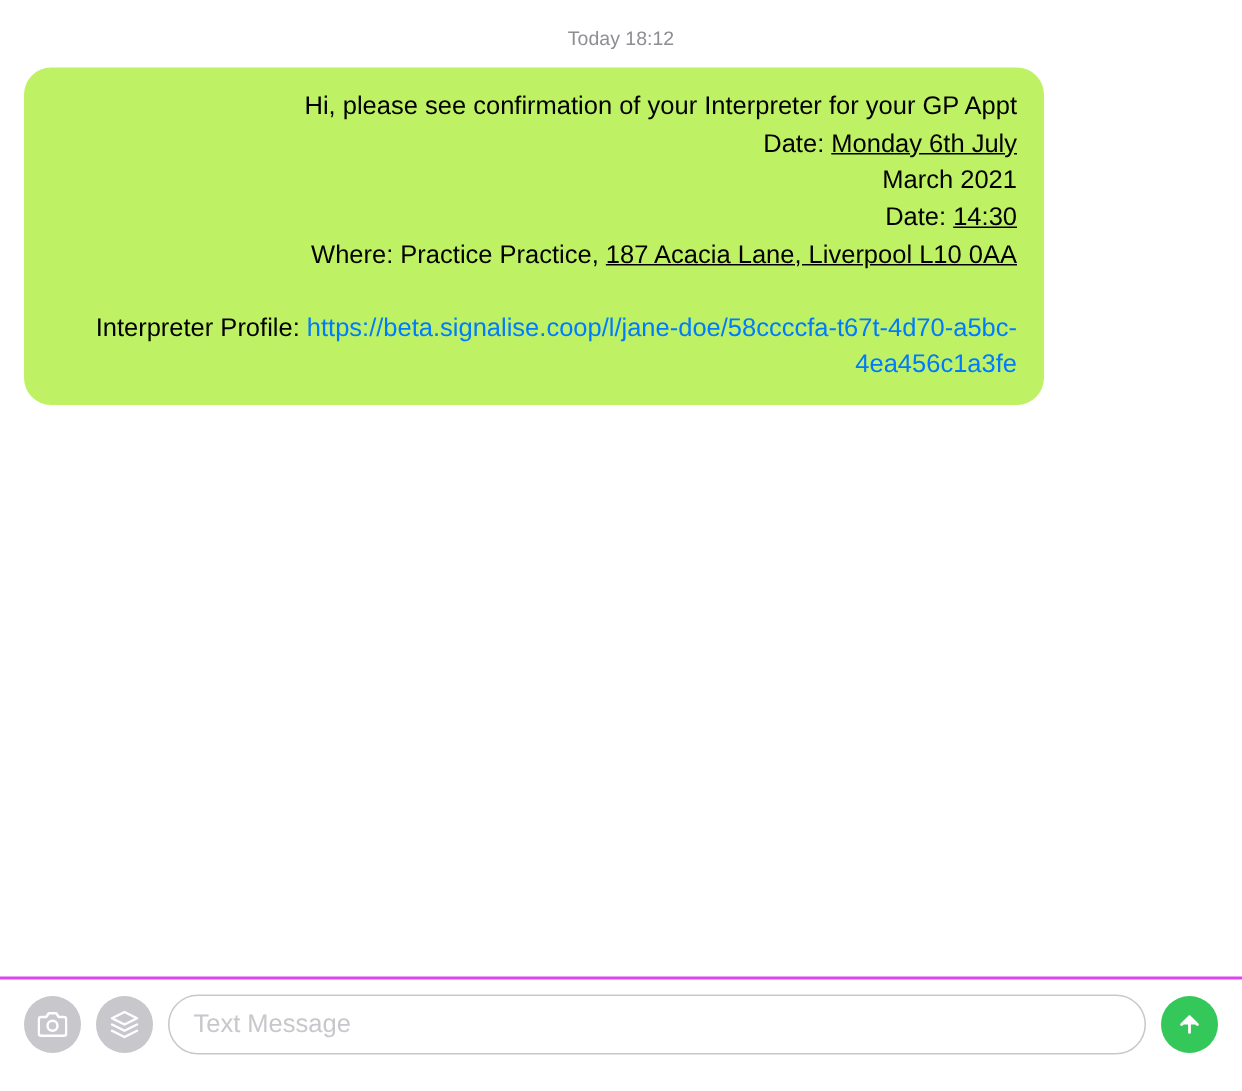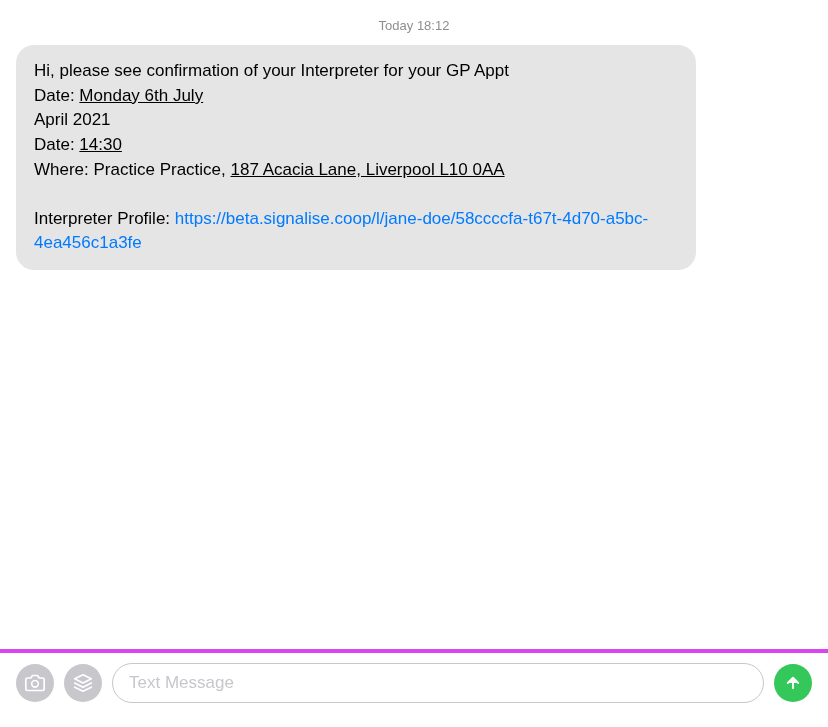--- a/index.html
+++ b/index.html
@@ -30,46 +30,47 @@
     .messages-area {
       flex: 1;
       width: 100%;
       padding: 0 16px;
       display: flex;
       flex-direction: column;
       align-items: flex-start;
     }
 
     .bubble {
-      background: #e5e5e5;
+      background: #bef264;
       border-radius: 18px;
       padding: 14px 18px;
       max-width: 680px;
       font-size: 17px;
       line-height: 1.45;
       color: #000000;
+      text-align: right;
     }
 
     .bubble .underline {
       text-decoration: underline;
     }
 
     .bubble a {
       color: #007aff;
       text-decoration: none;
     }
 
     .input-bar {
       width: 100%;
       padding: 10px 16px 24px 16px;
       display: flex;
       align-items: center;
       gap: 10px;
       background: #ffffff;
-      border-top: 4px solid #d946ef;
+      border-top: 2px solid #d946ef;
     }
 
     .icon-btn {
       width: 38px;
       height: 38px;
       border-radius: 50%;
       background: #c7c7cc;
       border: none;
       display: flex;
       align-items: center;
@@ -117,21 +118,21 @@
   </style>
 </head>
 <body>
 
 <div class="timestamp">Today 18:12</div>
 
 <div class="messages-area">
   <div class="bubble">
     <span>Hi, please see confirmation of your Interpreter for your GP Appt</span><br>
     <span>Date: </span><span class="underline">Monday 6th July</span><br>
-    <span>April 2021</span><br>
+    <span>March 2021</span><br>
     <span>Date: </span><span class="underline">14:30</span><br>
     <span>Where: Practice Practice, </span><span class="underline">187 Acacia Lane, Liverpool L10 0AA</span><br>
     <br>
     <span>Interpreter Profile: </span><a>https://beta.signalise.coop/l/jane-doe/58ccccfa-t67t-4d70-a5bc-4ea456c1a3fe</a><br>
   </div>
 </div>
 
 <div class="input-bar">
   <button class="icon-btn" title="Camera">
     <svg width="20" height="20" viewBox="0 0 24 24" stroke-linecap="round" stroke-linejoin="round">

